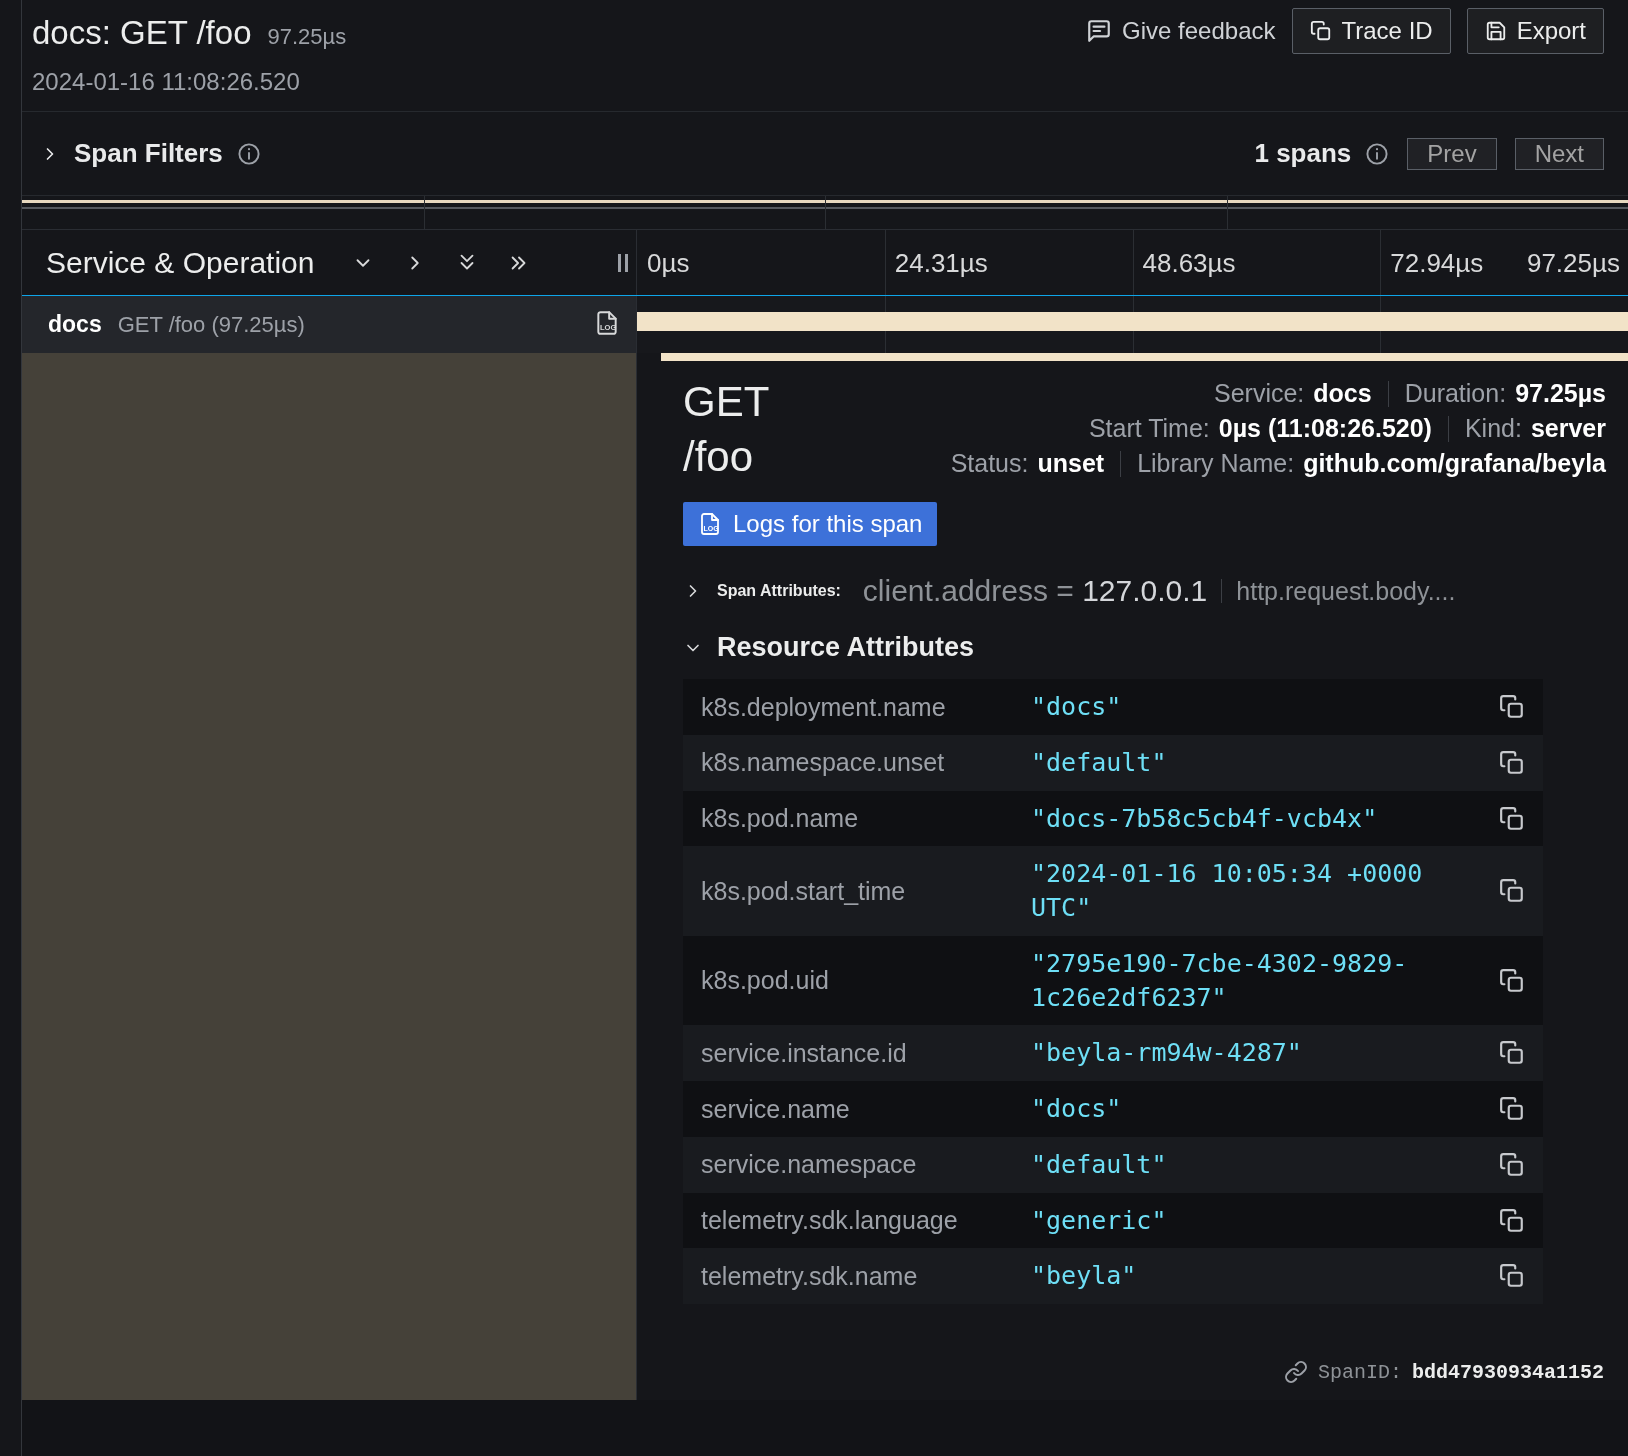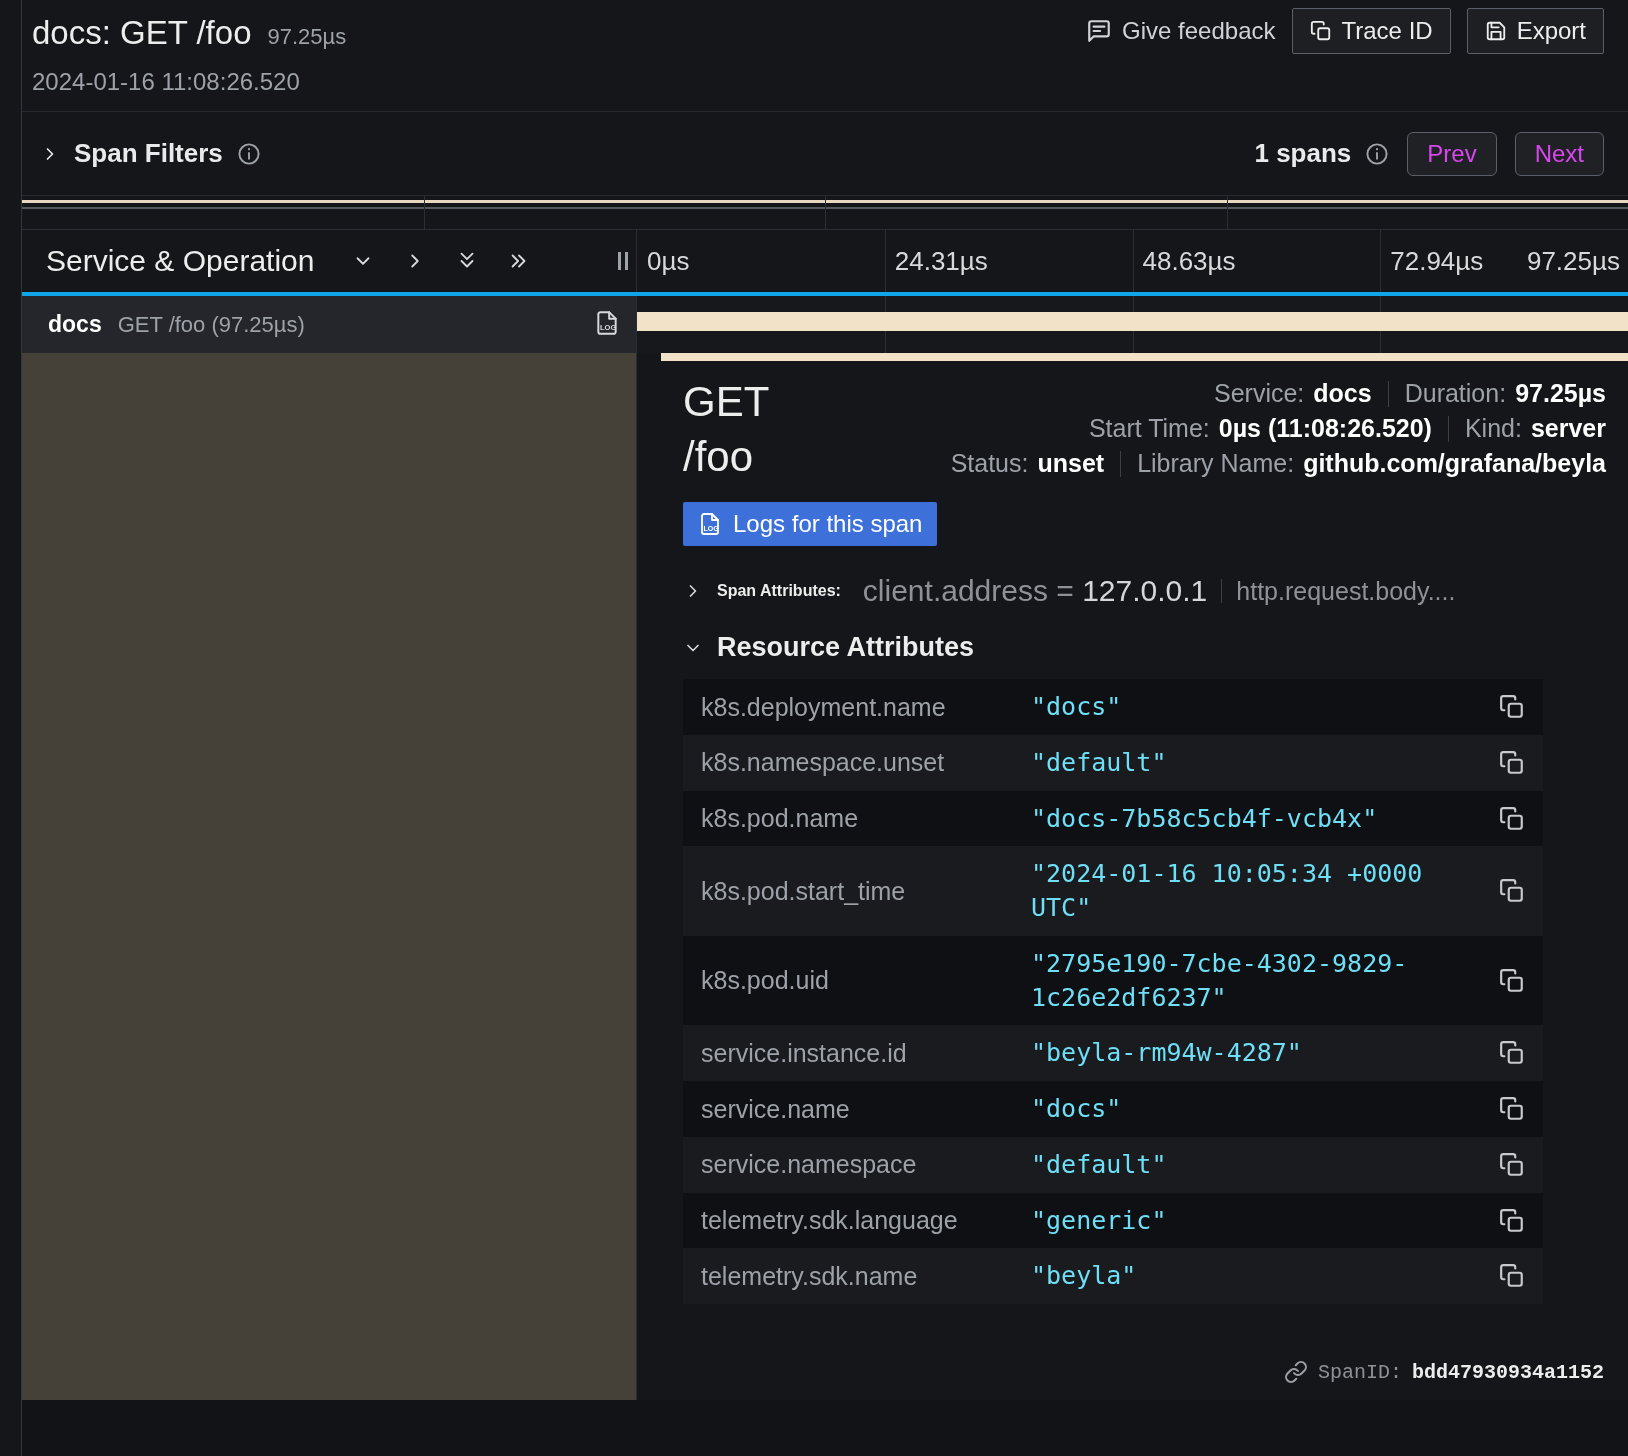--- a/index.html
+++ b/index.html
@@ -30,33 +30,33 @@
     color:#eceded; font-size:24px; cursor:pointer; font-family:inherit; }
 
   
   .filters-bar { height:84px; display:flex; align-items:center;
     padding:0 24px 0 18px; border-bottom:1px solid #26292e; flex:none; }
   .fb-left { display:flex; align-items:center; gap:14px; }
   .fb-label { font-size:26px; font-weight:700; }
   .info-ic { color:#9da1a8; }
   .fb-right { margin-left:auto; display:flex; align-items:center; gap:14px; }
   .fb-count { font-size:26px; font-weight:700; }
-  .btn-sm { height:44px; padding:0 19px; border:1px solid #5a5f67; border-radius:6px;
-    background:rgba(255,255,255,0.05); color:#d946ef; font-size:24px; cursor:pointer;
+  .btn-sm { height:32px; padding:0 19px; border:1px solid #5a5f67; border-radius:0;
+    background:rgba(255,255,255,0.05); color:#a3a3a3; font-size:24px; cursor:pointer;
     font-family:inherit; margin-left:4px; }
 
   
   .minimap { height:34px; position:relative; border-bottom:1px solid #2a2d33; flex:none; }
   .vgrid { position:absolute; top:0; bottom:0; width:1px; background:#2b2e33; }
   .m-span { position:absolute; left:0; right:0; top:4px; height:3px;
     background:var(--span_color,#f2e3c8); opacity:.95; }
   .m-span2 { position:absolute; left:0; right:0; top:11px; height:2px; background:#55585e; }
 
   
-  .timeline-header { height:66px; display:flex; border-bottom:4px solid #0ea5e9; flex:none;text-align:right; }
+  .timeline-header { height:66px; display:flex; border-bottom:1px solid #0ea5e9; flex:none;text-align:right; }
   .th-left { width:615px; flex:none; display:flex; align-items:center;
     padding-left:24px; position:relative; border-right:1px solid #2a2d33; }
   .th-title { font-size:30px; font-weight:500; color:#eceded; }
   .th-icons { display:flex; align-items:center; gap:30px; margin-left:38px; color:#d8d9da; }
   .drag-handle { position:absolute; right:8px; top:50%; transform:translateY(-50%);
     display:flex; gap:4px; cursor:col-resize; }
   .drag-handle i { display:block; width:3px; height:18px; background:#9da1a8; }
   .th-right { flex:1; position:relative; }
   .tick { position:absolute; top:50%; transform:translateY(-50%); font-size:26px; color:#d8d9da; }
 

